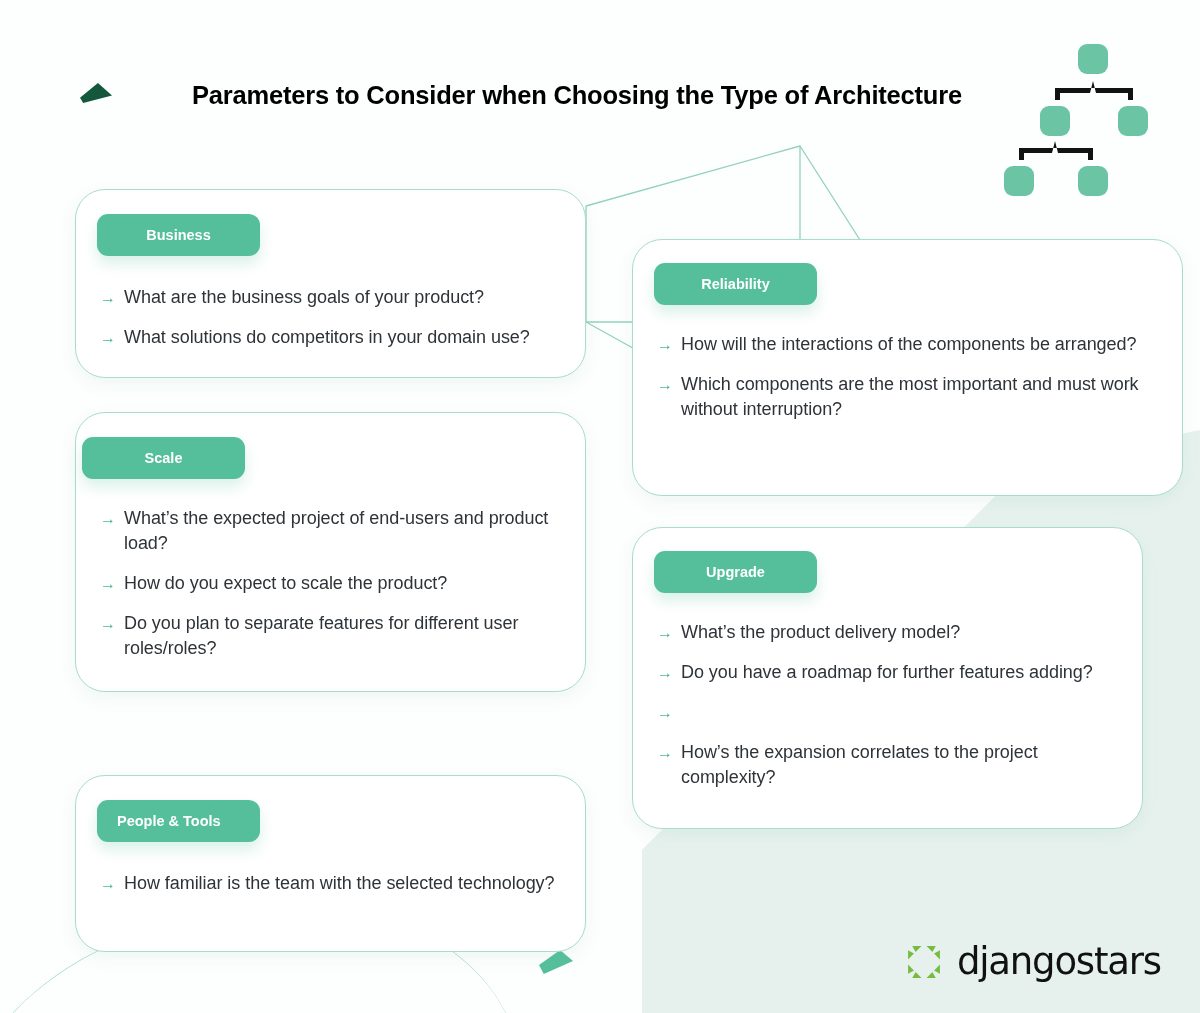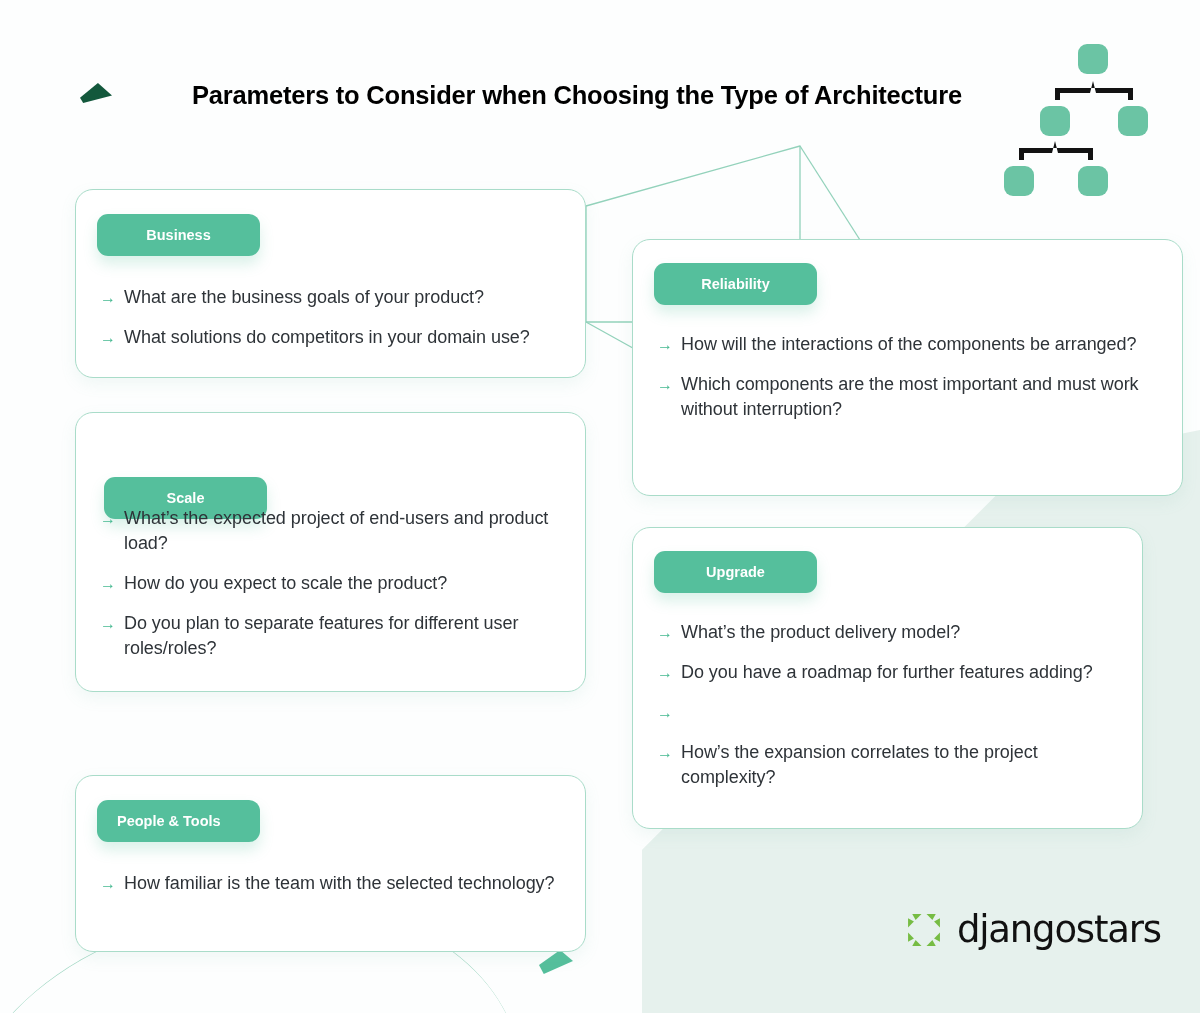--- a/index.html
+++ b/index.html
@@ -92,21 +92,21 @@
     top: 38px;
     width: 160px;
     height: 160px;
   }
 
   
   .card {
     position: absolute;
     background: #ffffff;
     border: 1.3px solid #a9dcc9;
-    border-radius: 18px;
+    border-radius: 30px;
     box-sizing: border-box;
     box-shadow: 0 6px 16px rgba(120, 190, 165, 0.10);
     padding-left: 42px;
   }
   .badge {
     position: absolute;
     height: 42px;
     border-radius: 11px;
     background: #55bf9c;
     color: #ffffff;
@@ -145,40 +145,40 @@
     color: #2e3338;
     letter-spacing: -0.05px;
   }
 
   
   #card-business { left: 75px; top: 189px; width: 511px; height: 189px; }
   #card-business .badge { left: 21px; top: 24px; width: 163px; }
   #card-business .bullets { top: 95px; }
 
   #card-scale { left: 75px; top: 412px; width: 511px; height: 280px; }
-  #card-scale .badge { left: 28px; top: 24px; width: 163px; margin-top: 40px; }
+  #card-scale .badge { left: 6px; top: 24px; width: 163px; }
   #card-scale .bullets { top: 93px; }
 
   #card-people { left: 75px; top: 727px; width: 511px; height: 177px; margin-top: 48px; }
   #card-people .badge { left: 21px; top: 24px; width: 163px; }
   #card-people .bullets { top: 95px; }
 
   #card-reliability { left: 632px; top: 239px; width: 551px; height: 257px; }
   #card-reliability .badge { left: 21px; top: 23px; width: 163px; }
   #card-reliability .bullets { top: 92px; left: 24px; }
 
   #card-upgrade { left: 632px; top: 527px; width: 511px; height: 302px; }
   #card-upgrade .badge { left: 21px; top: 23px; width: 163px; }
   #card-upgrade .bullets { top: 92px; left: 24px; }
 
   
   .logo {
     position: absolute;
     left: 903px;
-    top: 908px;
+    top: 940px;
     display: flex;
     align-items: center;
     justify-content: center;
   }
   .logo-mark { width: 42px; height: 42px; margin-right: 12px; }
   .logo-word {
     font-size: 37px;
     color: #111111;
     letter-spacing: -1.2px;
     font-family: "DejaVu Sans", sans-serif;

